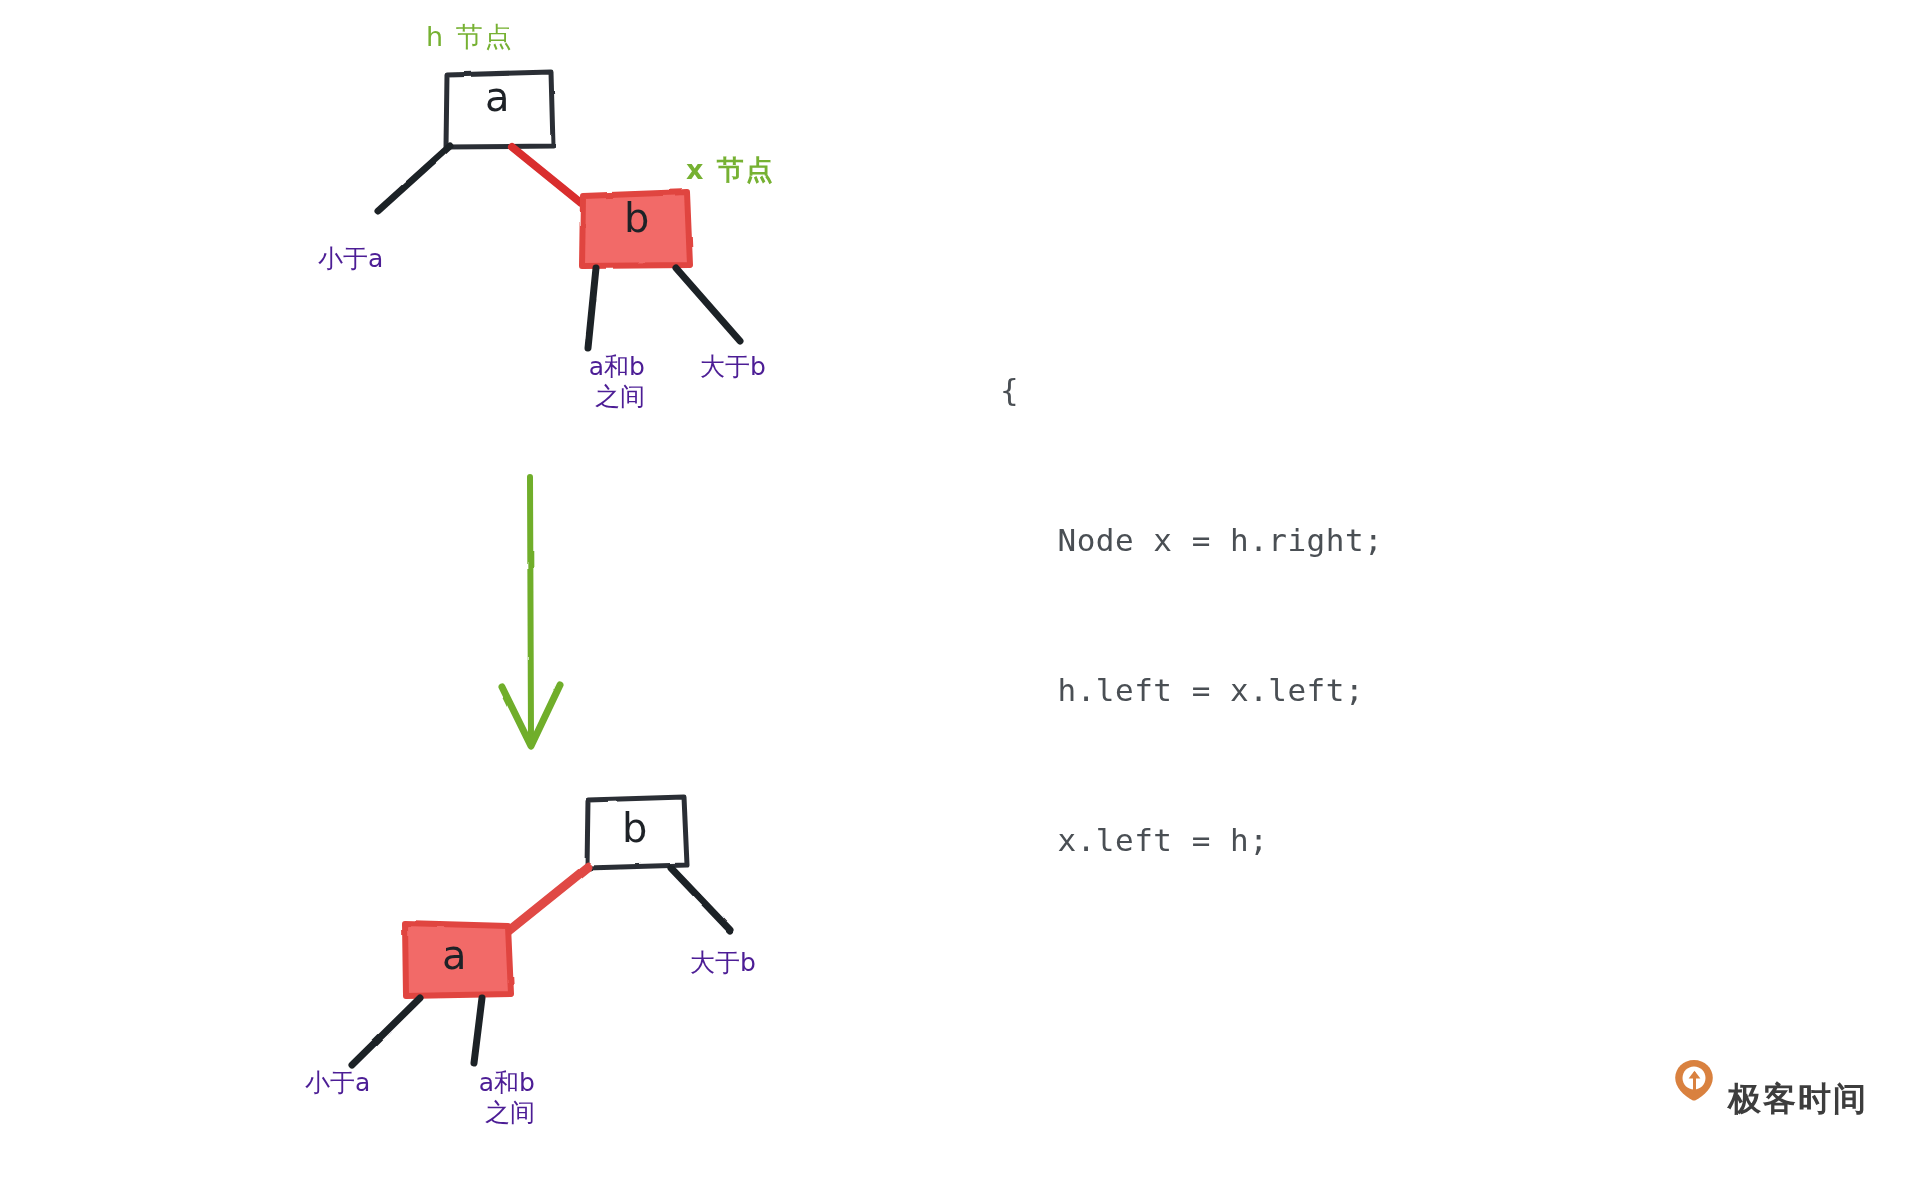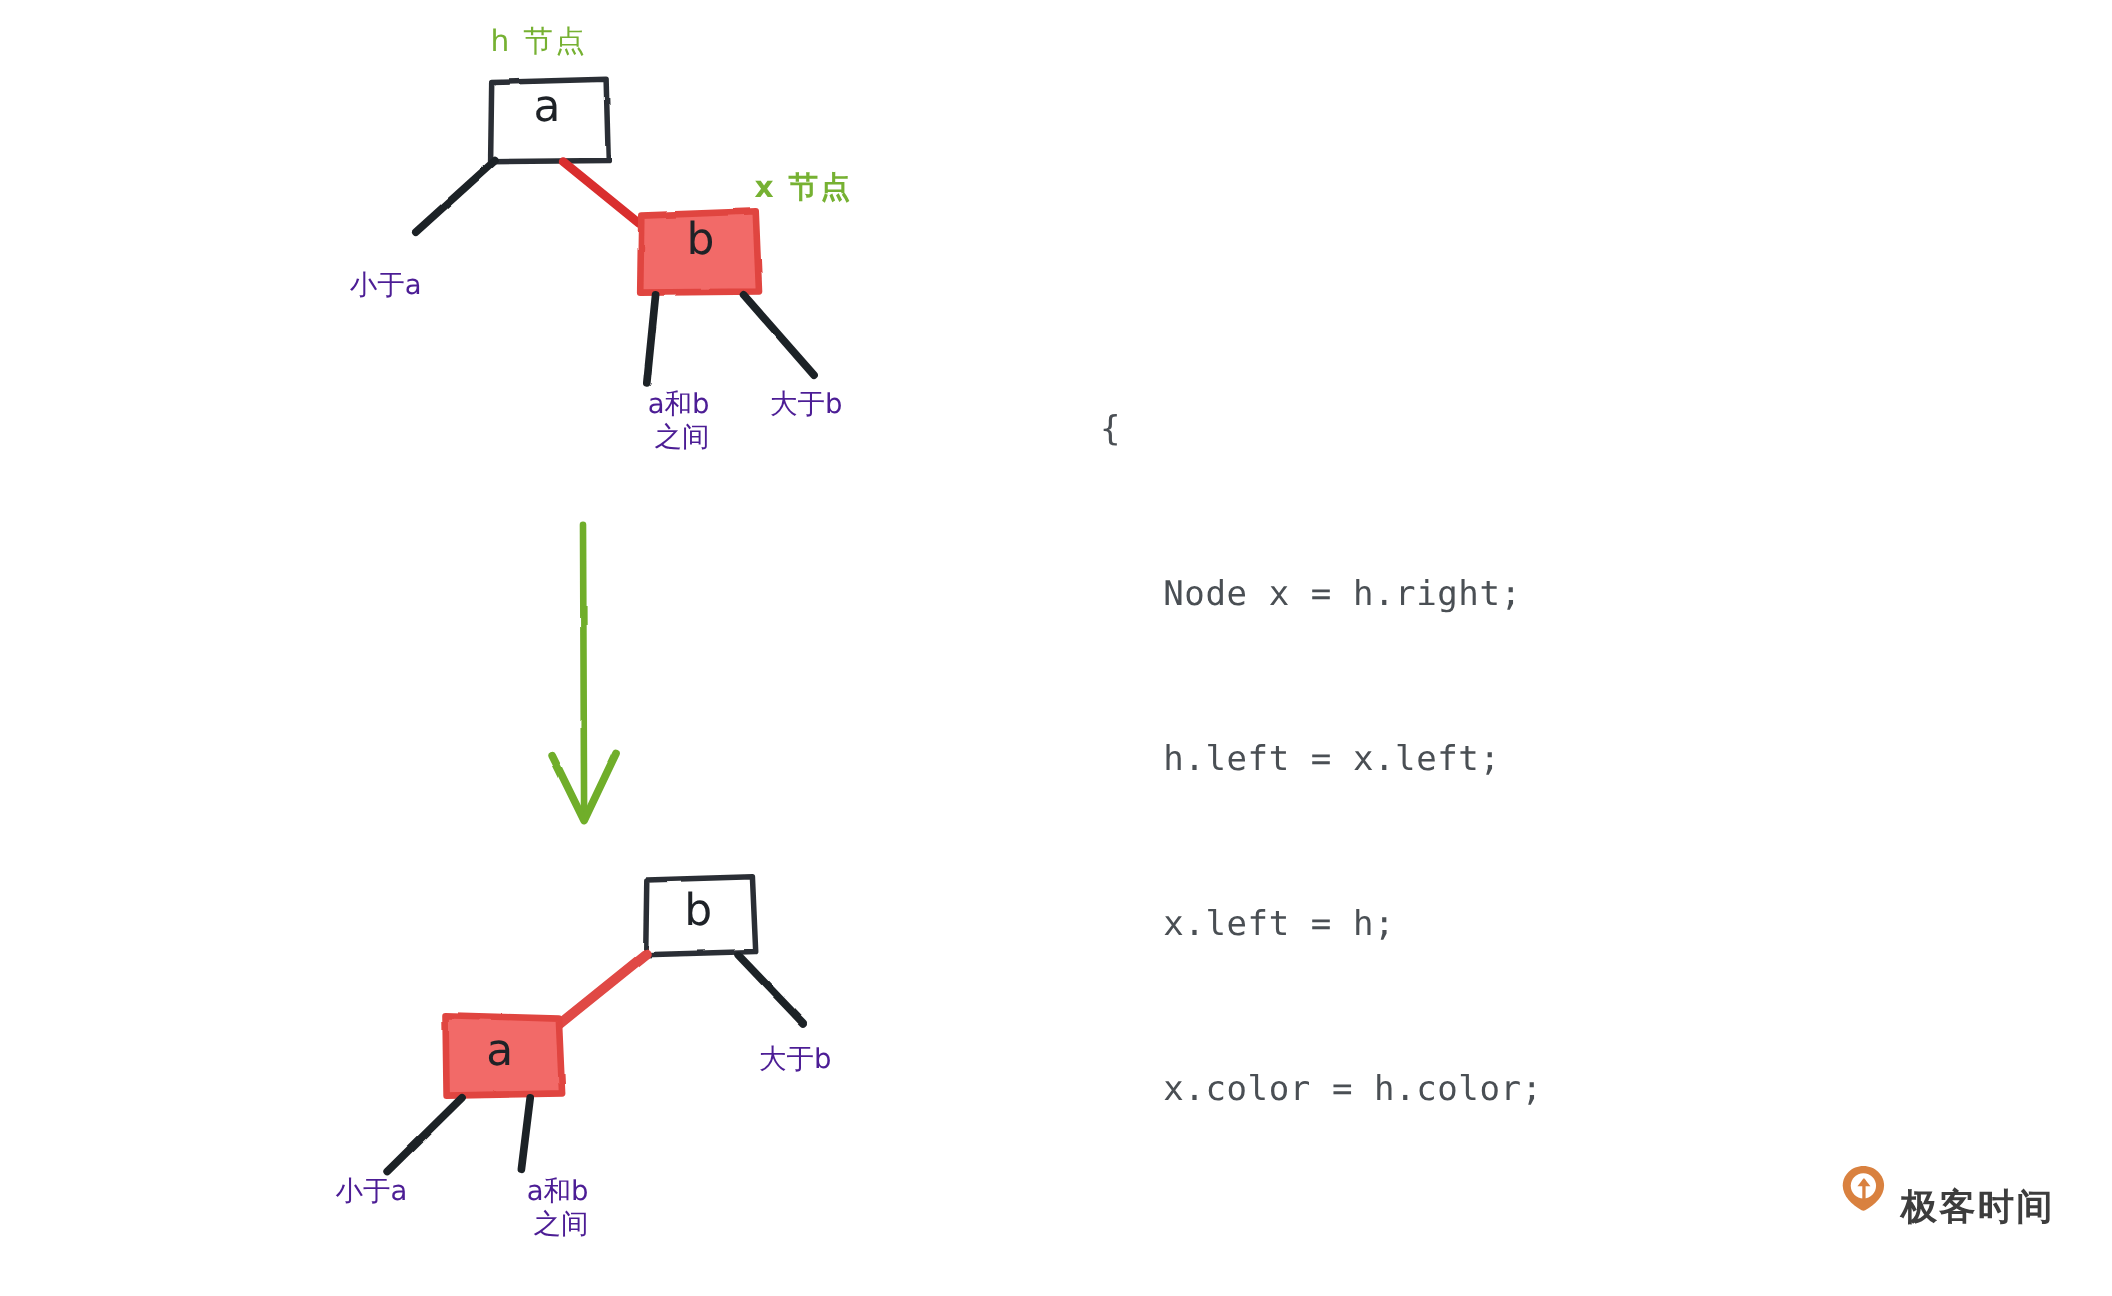--- a/index.html
+++ b/index.html
@@ -46,21 +46,21 @@
     align-items: center;
     gap: 12px;
   }
   .brand-mark {
     width: 44px;
     height: 44px;
     position: relative;
     flex: none;
   }
   .brand-text {
-    font-family: Liberation Mono, monospace;
+    font-family: Liberation Serif, serif;
     font-size: 33px;
     font-weight: 700;
     color: #3d3d3d;
     letter-spacing: 2px;
     line-height: 1;
     margin-top: 40px;
   }
 
   
   .lbl {
@@ -131,21 +131,21 @@
 
       <g>
         <path d="M405,923 L508,926 L511,994 L406,996 Z" fill="#f26a68" stroke="#e0453f" stroke-width="6" stroke-linejoin="round" stroke-linecap="round"></path>
       </g>
 
       <path d="M420,998 L352,1065" fill="none" stroke="#1e2227" stroke-width="7" stroke-linecap="round"></path>
       <path d="M482,998 L474,1063" fill="none" stroke="#1e2227" stroke-width="7" stroke-linecap="round"></path>
     </g>
   </svg>
 
-  <div class="lbl lbl-green" style="left:426px; top:19px;margin-left:20px;">h 节点</div>
+  <div class="lbl lbl-green" style="left:426px; top:19px;">h 节点</div>
 
   <div class="lbl lbl-node" style="left:485px; top:74px;">a</div>
 
   <div class="lbl lbl-green" style="left:686px; top:152px;font-weight:bold;">x 节点</div>
 
   <div class="lbl lbl-node" style="left:624px; top:195px;">b</div>
 
   <div class="lbl lbl-note" style="left:318px; top:244px;">小于a</div>
 
   <div class="lbl lbl-note lbl-center" style="left:555px; top:352px; width:90px;">
@@ -166,21 +166,20 @@
   <div class="lbl lbl-note lbl-center" style="left:445px; top:1068px; width:90px;">
     <div>a和b</div>
     <div>之间</div>
   </div>
 
   <div class="code-panel">
     <div class="code-line">{</div>
     <div class="code-line">   Node x = h.right;</div>
     <div class="code-line">   h.left = x.left;</div>
     <div class="code-line">   x.left = h;</div>
-    <div class="code-line">   x.color = h.color;</div>
     
     
     
     
     
     
   </div>
 
   <div class="brand">
     <div class="brand-mark">

